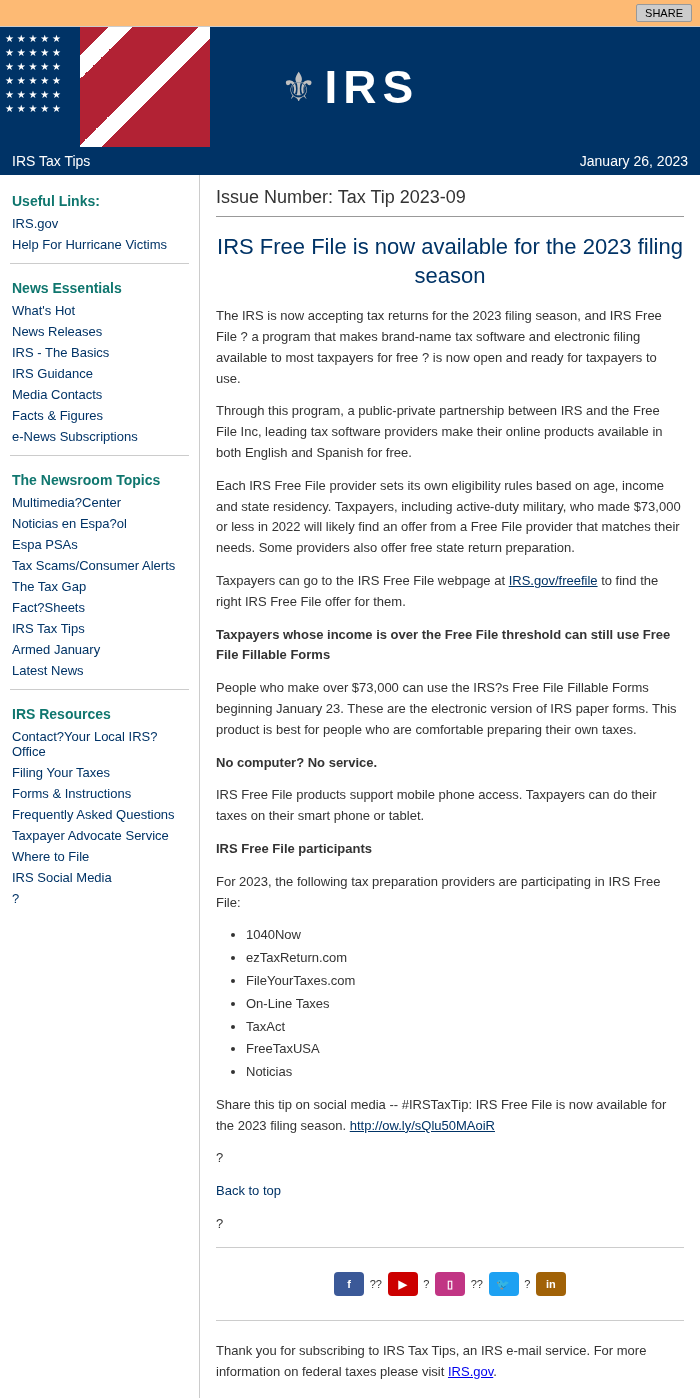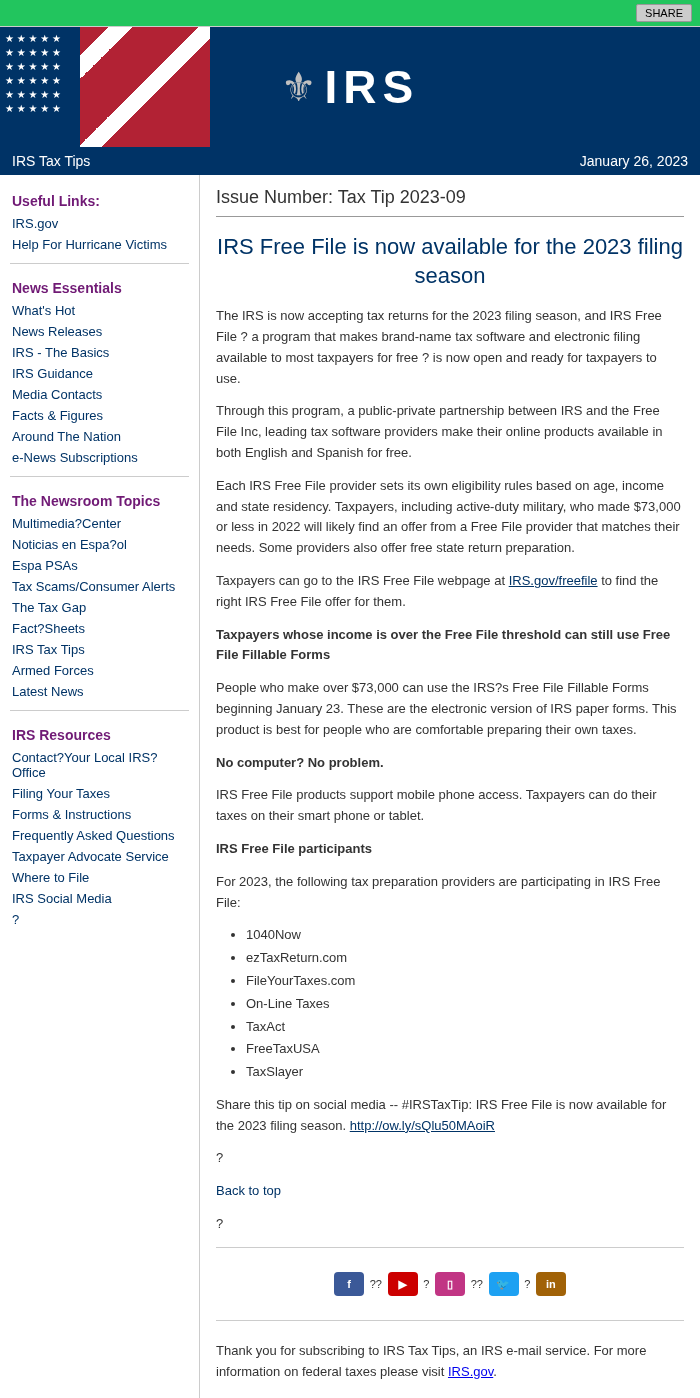--- a/index.html
+++ b/index.html
@@ -1,37 +1,37 @@
 <!DOCTYPE html>
 <html><head>
   <meta charset="utf-8">
   <style>
     * { margin: 0; padding: 0; box-sizing: border-box; }
     body { font-family: Arial, sans-serif; font-size: 13px; color: #333; background: #fff; width: 700px; }
 
     
-    .share-bar { background: #22c55e; text-align: right; padding: 4px 8px; border-bottom: 1px solid #ccc; }
+    .share-bar { background: #fdba74; text-align: right; padding: 4px 8px; border-bottom: 1px solid #ccc; }
     .share-btn { background: #ccc; border: 1px solid #999; padding: 2px 8px; font-size: 11px; cursor: pointer; border-radius: 2px; }
 
     
     .header { background: #003366; position: relative; height: 120px; overflow: hidden; }
     .header-flag { position: absolute; left: 0; top: 0; width: 210px; height: 120px; background: linear-gradient(135deg, #b22234 0%, #b22234 33%, #fff 33%, #fff 40%, #b22234 40%, #b22234 60%, #fff 60%, #fff 67%, #b22234 67%, #b22234 100%); }
     .header-flag-blue { position: absolute; left: 0; top: 0; width: 80px; height: 120px; background: #003366; }
     .header-flag-stars { position: absolute; left: 5px; top: 5px; color: #fff; font-size: 10px; line-height: 14px; width: 70px; }
     .header-logo { position: absolute; left: 50%; top: 50%; transform: translate(-50%, -50%); text-align: center; color: #fff; }
 
     
     .title-bar { background: #003366; color: #fff; padding: 6px 12px; display: flex; justify-content: space-between; align-items: center; font-size: 14px; }
 
     
     .main-layout { display: flex; }
 
     
     .sidebar { width: 200px; min-width: 200px; border-right: 1px solid #ccc; padding: 10px 0; }
-    .sidebar-section-title { font-weight: bold; font-size: 14px; color: #701a75; padding: 8px 12px 4px; }
+    .sidebar-section-title { font-weight: bold; font-size: 14px; color: #0f766e; padding: 8px 12px 4px; }
     .sidebar-link { display: block; color: #003366; text-decoration: none; padding: 3px 12px; font-size: 13px; }
     .sidebar-divider { border: none; border-top: 1px solid #ccc; margin: 8px 10px; }
 
     
     .content { flex: 1; padding: 12px 16px; }
     .issue-number { font-size: 18px; font-weight: normal; color: #333; margin-bottom: 8px; }
     .content-divider { border: none; border-top: 1px solid #999; margin: 8px 0 16px; }
     .article-title { font-size: 22px; font-weight: normal; color: #003366; text-align: center; margin-bottom: 16px; line-height: 1.3; }
     .article-body { font-size: 13px; line-height: 1.6; color: #333; }
     .article-body p { margin-bottom: 12px; }
@@ -92,34 +92,33 @@
 
     <hr class="sidebar-divider">
 
     <div class="sidebar-section-title">News Essentials</div>
     <a class="sidebar-link" href="#">What's Hot</a>
     <a class="sidebar-link" href="#">News Releases</a>
     <a class="sidebar-link" href="#">IRS - The Basics</a>
     <a class="sidebar-link" href="#">IRS Guidance</a>
     <a class="sidebar-link" href="#">Media Contacts</a>
     <a class="sidebar-link" href="#">Facts &amp; Figures</a>
-    <a class="sidebar-link" href="#">Around The Nation</a>
     <a class="sidebar-link" href="#">e-News Subscriptions</a>
 
     <hr class="sidebar-divider">
 
     <div class="sidebar-section-title">The Newsroom Topics</div>
     <a class="sidebar-link" href="#">Multimedia?Center</a>
     <a class="sidebar-link" href="#">Noticias en Espa?ol</a>
     <a class="sidebar-link" href="#">Espa PSAs</a>
     <a class="sidebar-link" href="#">Tax Scams/Consumer Alerts</a>
     <a class="sidebar-link" href="#">The Tax Gap</a>
     <a class="sidebar-link" href="#">Fact?Sheets</a>
     <a class="sidebar-link" href="#">IRS Tax Tips</a>
-    <a class="sidebar-link" href="#">Armed Forces</a>
+    <a class="sidebar-link" href="#">Armed January</a>
     <a class="sidebar-link" href="#">Latest News</a>
 
     <hr class="sidebar-divider">
 
     <div class="sidebar-section-title">IRS Resources</div>
     <a class="sidebar-link" href="#">Contact?Your Local IRS?Office</a>
     <a class="sidebar-link" href="#">Filing Your Taxes</a>
     <a class="sidebar-link" href="#">Forms &amp; Instructions</a>
     <a class="sidebar-link" href="#">Frequently Asked Questions</a>
     <a class="sidebar-link" href="#">Taxpayer Advocate Service</a>
@@ -140,34 +139,34 @@
       <p>Through this program, a public-private partnership between IRS and the Free File Inc, leading tax software providers make their online products available in both English and Spanish for free.</p>
 
       <p>Each IRS Free File provider sets its own eligibility rules based on age, income and state residency. Taxpayers, including active-duty military, who made $73,000 or less in 2022 will likely find an offer from a Free File provider that matches their needs. Some providers also offer free state return preparation.</p>
       <p>
         <span>Taxpayers can go to the IRS Free File webpage at </span><a href="#">IRS.gov/freefile</a><span> to find the right IRS Free File offer for them.</span>
       </p>
 
       <p><strong>Taxpayers whose income is over the Free File threshold can still use Free File Fillable Forms</strong></p>
       <p>People who make over $73,000 can use the IRS?s Free File Fillable Forms beginning January 23. These are the electronic version of IRS paper forms. This product is best for people who are comfortable preparing their own taxes.</p>
 
-      <p><strong>No computer? No problem.</strong></p>
+      <p><strong>No computer? No service.</strong></p>
       <p>IRS Free File products support mobile phone access. Taxpayers can do their taxes on their smart phone or tablet.</p>
 
       <p><strong>IRS Free File participants</strong></p>
       <p>For 2023, the following tax preparation providers are participating in IRS Free File:</p>
 
       <ul>
         <li>1040Now</li>
         <li>ezTaxReturn.com</li>
         <li>FileYourTaxes.com</li>
         <li>On-Line Taxes</li>
         <li>TaxAct</li>
         <li>FreeTaxUSA</li>
-        <li>TaxSlayer</li>
+        <li>Noticias</li>
       </ul>
 
       <p>
         <span>Share this tip on social media -- #IRSTaxTip: IRS Free File is now available for the 2023 filing season.</span> <a href="#">http://ow.ly/sQlu50MAoiR</a>
       </p>
 
       <p>?</p>
 
       <p>
         <a href="#" class="back-to-top">Back to top</a>

